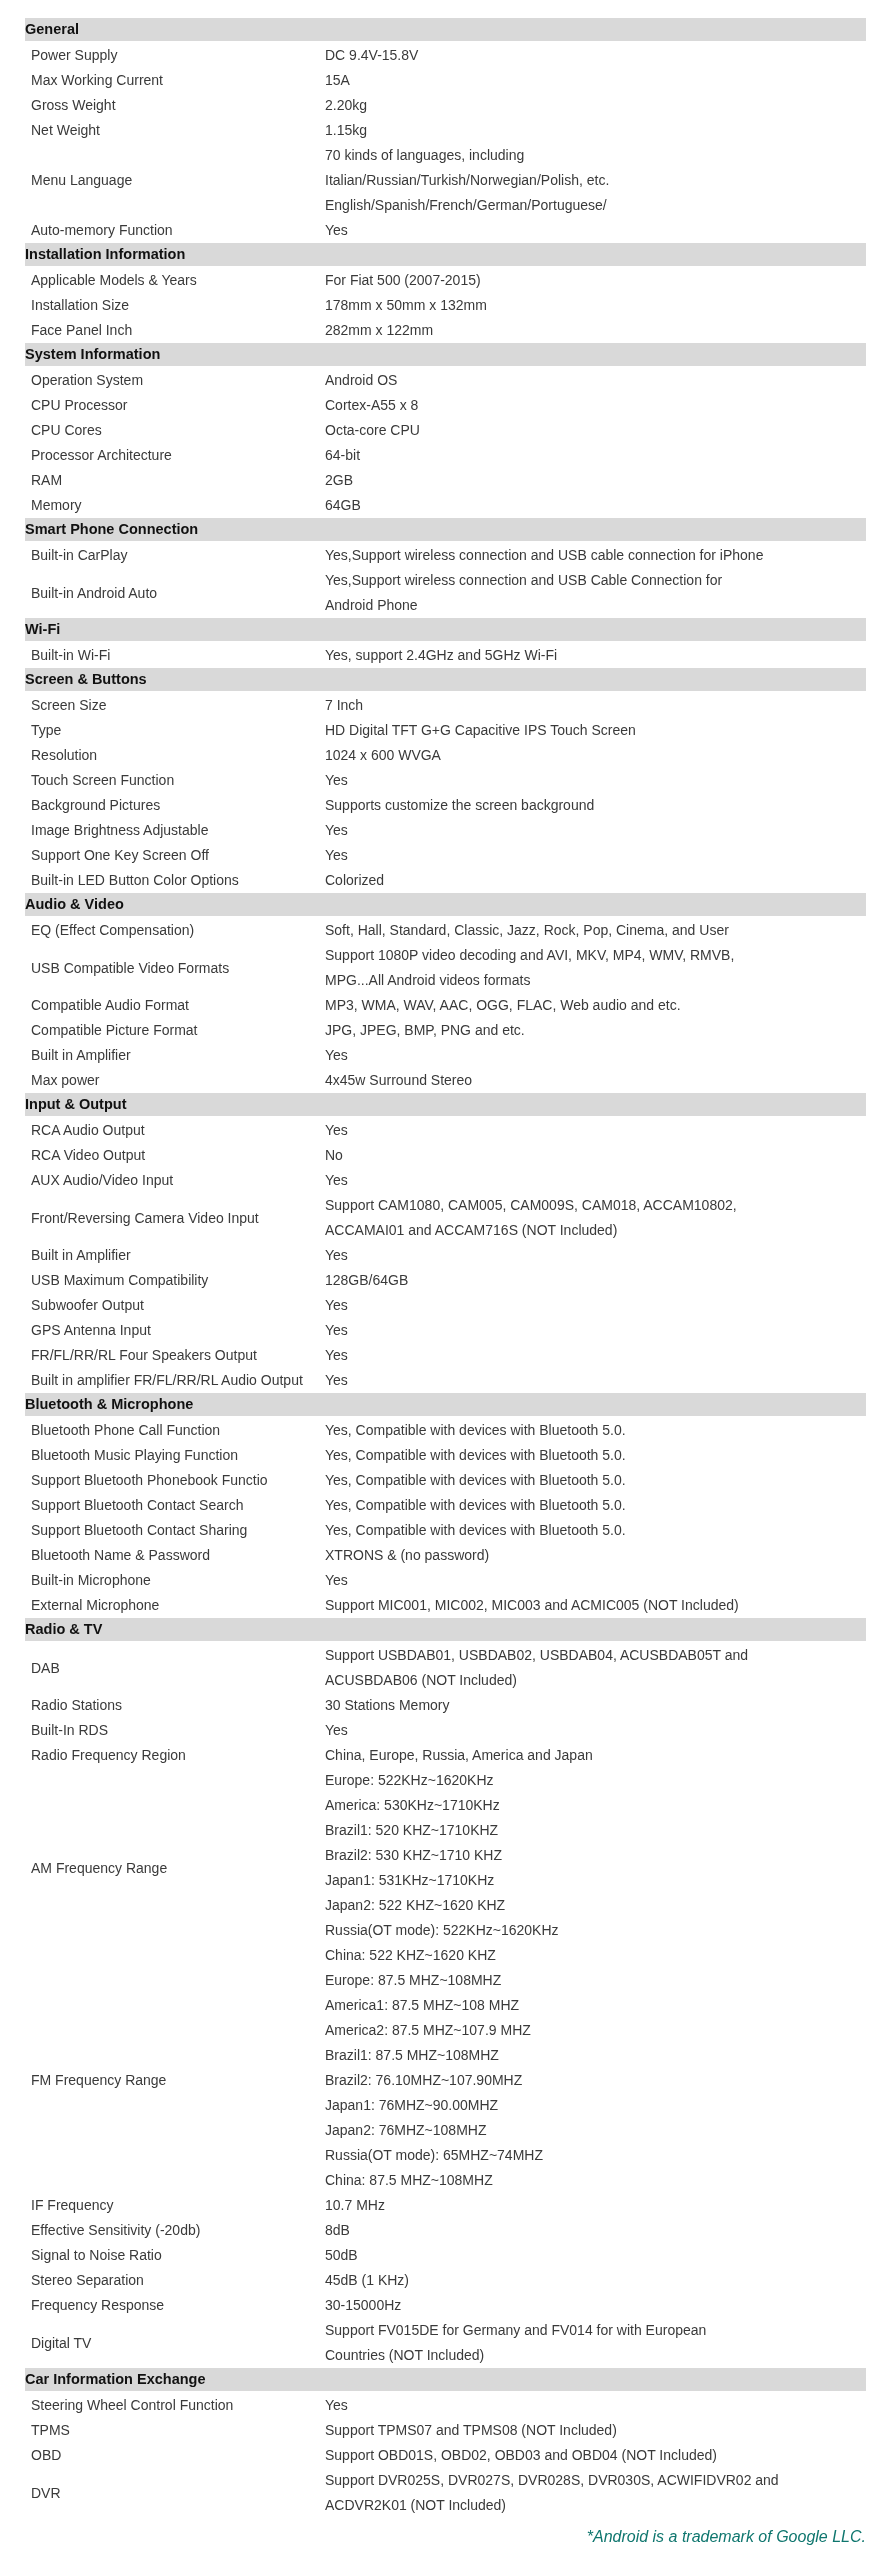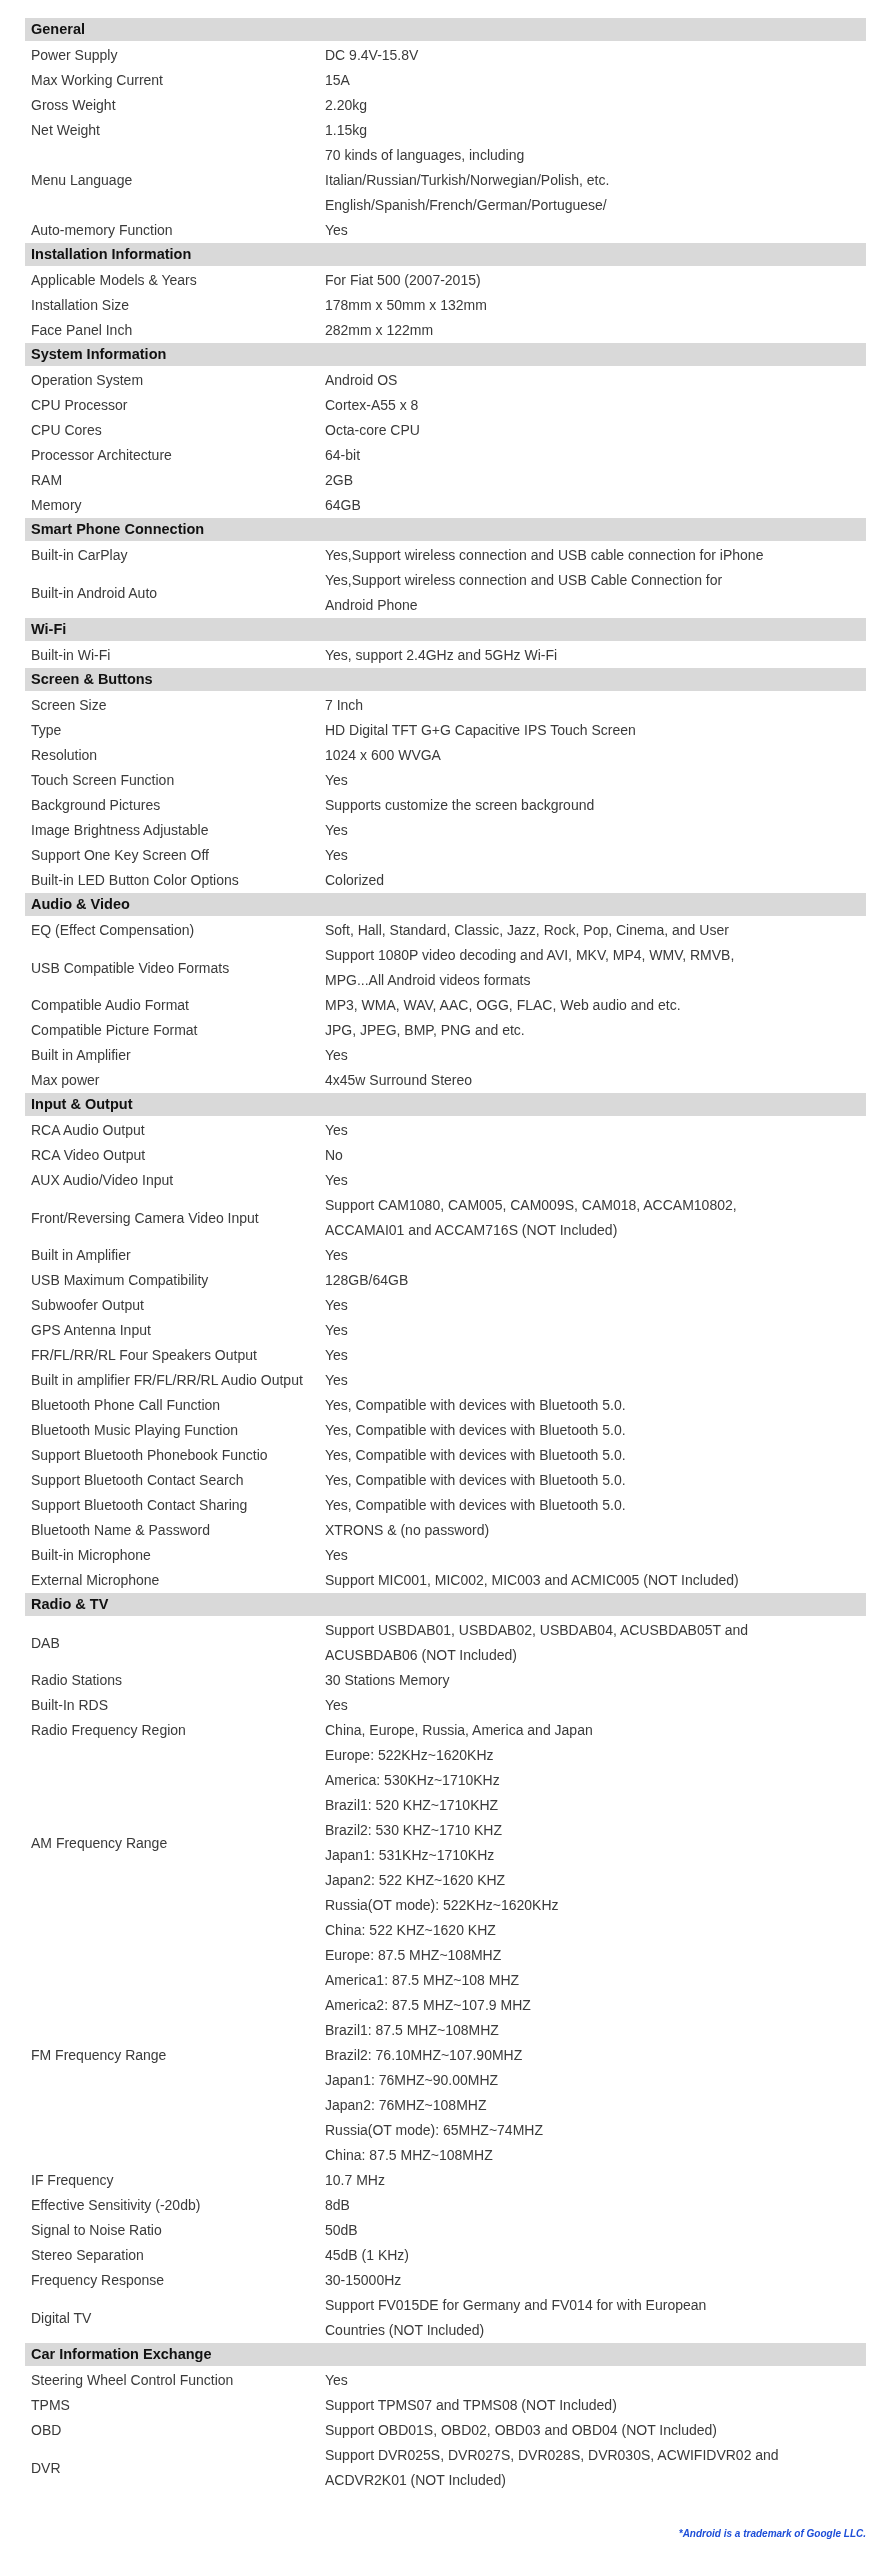--- a/index.html
+++ b/index.html
@@ -19,21 +19,20 @@
     position: absolute;
     left: 25px;
     top: 18px;
     width: 841px;
   }
   .section-header {
     background: #d9d9d9;
     height: 23px;
     line-height: 23px;
     margin-bottom: 2px;
-    padding-left: 6px;
     font-size: 14.5px;
     font-weight: bold;
     color: #111111;
     white-space: nowrap;
     overflow: hidden;
   }
   .spec-row {
     display: flex;
     align-items: center;
     width: 100%;
@@ -54,24 +53,23 @@
     overflow: hidden;
   }
   .value-line {
     white-space: nowrap;
     line-height: 25px;
   }
   .footer-note {
     position: absolute;
     right: 25px;
     top: 2528px;
-    font-size: 10px;
+    font-size: 16px;
     font-style: italic;
-    color: #1d4ed8;
-    font-weight: bold;
+    color: #0f766e;
   }
 </style>
 </head>
 <body>
 
 <div class="page">
   <div class="spec-table">
       <div class="section-header"><span>General</span></div>
       <div class="spec-row">
         <div class="spec-label">Power Supply</div>
@@ -330,20 +328,21 @@
         <div class="spec-value">
           <div class="value-line">Yes</div>
         </div>
       </div>
       <div class="spec-row">
         <div class="spec-label">Built in amplifier FR/FL/RR/RL Audio Output</div>
         <div class="spec-value">
           <div class="value-line">Yes</div>
         </div>
       </div>
+      <div class="section-header"><span>Bluetooth &amp; Microphone</span></div>
       <div class="spec-row">
         <div class="spec-label">Bluetooth Phone Call Function</div>
         <div class="spec-value">
           <div class="value-line">Yes, Compatible with devices with Bluetooth 5.0.</div>
         </div>
       </div>
       <div class="spec-row">
         <div class="spec-label">Bluetooth Music Playing Function</div>
         <div class="spec-value">
           <div class="value-line">Yes, Compatible with devices with Bluetooth 5.0.</div>

